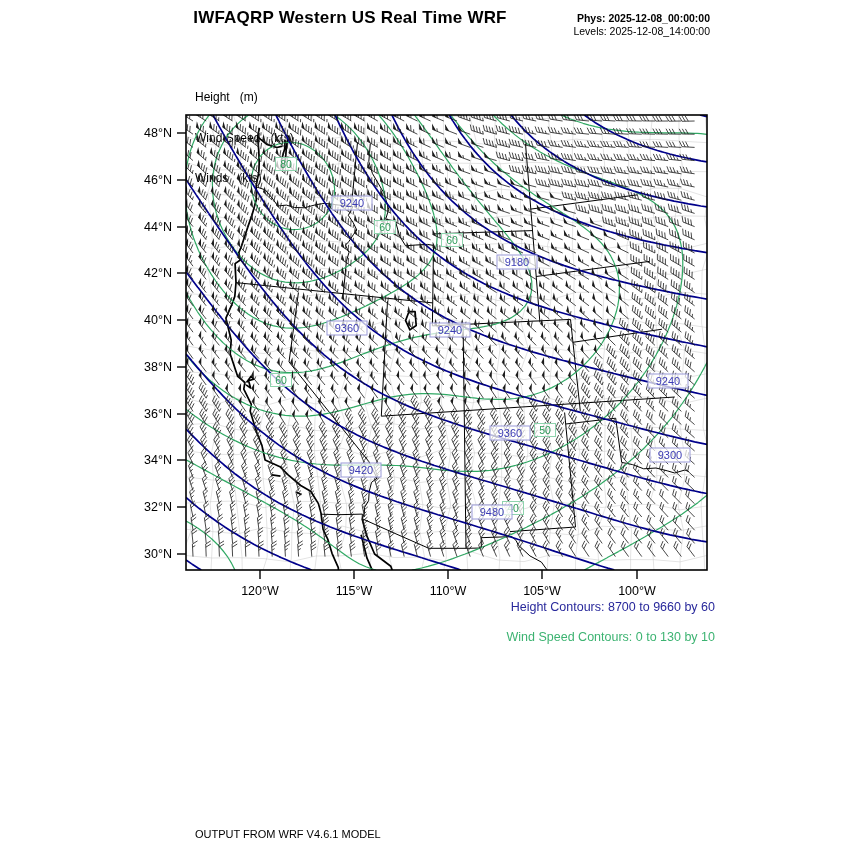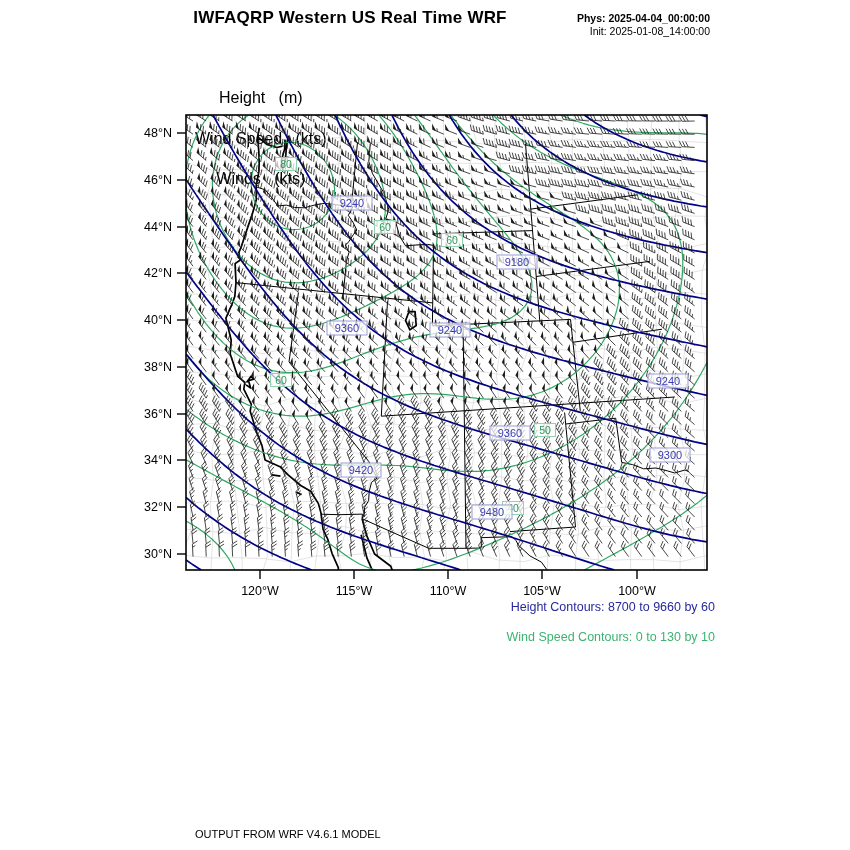--- a/index.html
+++ b/index.html
@@ -2,35 +2,35 @@
 <html><head>
 <meta charset="utf-8">
 <style>
   html,body{margin:0;padding:0;background:#fff;}
   .page{position:relative;width:850px;height:850px;background:#ffffff;overflow:hidden;
         font-family:"Liberation Sans",sans-serif;color:#000;padding-left:8px;}
   .title{position:absolute;left:150px;top:8px;width:400px;text-align:center;
          font-size:17px;font-weight:bold;letter-spacing:.2px;}
   .stamp{position:absolute;right:148px;top:12px;width:200px;text-align:right;font-size:10.5px;line-height:13px;}
   .stamp .init{font-weight:bold;}
-  .legend{position:absolute;left:195px;top:64px;font-size:16px;line-height:13.5px;white-space:pre;text-align:center;}
+  .legend{position:absolute;left:195px;top:64px;font-size:12px;line-height:13.5px;white-space:pre;}
   .cap{position:absolute;right:143px;text-align:right;font-size:12.5px;}
   .cap.h{top:600px;}
   .cap.w{top:630px;}
   .footer{position:absolute;left:195px;top:812px;font-size:11px;line-height:13px;margin-top:16px;}
   svg text{font-family:"Liberation Sans",sans-serif;}
 </style>
 </head>
 <body>
 
 <div class="page">
   <div class="title">IWFAQRP Western US Real Time WRF</div>
   <div class="stamp">
-    <div class="init"><span>Phys:</span> <span>2025-04-04_00:00:00</span></div>
-    <div class="valid"><span>Init:</span> <span>2025-01-08_14:00:00</span></div>
+    <div class="init"><span>Phys:</span> <span>2025-12-08_00:00:00</span></div>
+    <div class="valid"><span>Levels:</span> <span>2025-12-08_14:00:00</span></div>
   </div>
   <div class="legend">
     <div>Height   (m)</div>
     <div>Wind Speed   (kts)</div>
     <div>Winds   (kts)</div>
   </div>
 
   <svg id="map" width="850" height="850" viewBox="0 0 850 850" style="position:absolute;left:0;top:0;">
       <defs>
         <clipPath id="mc">

